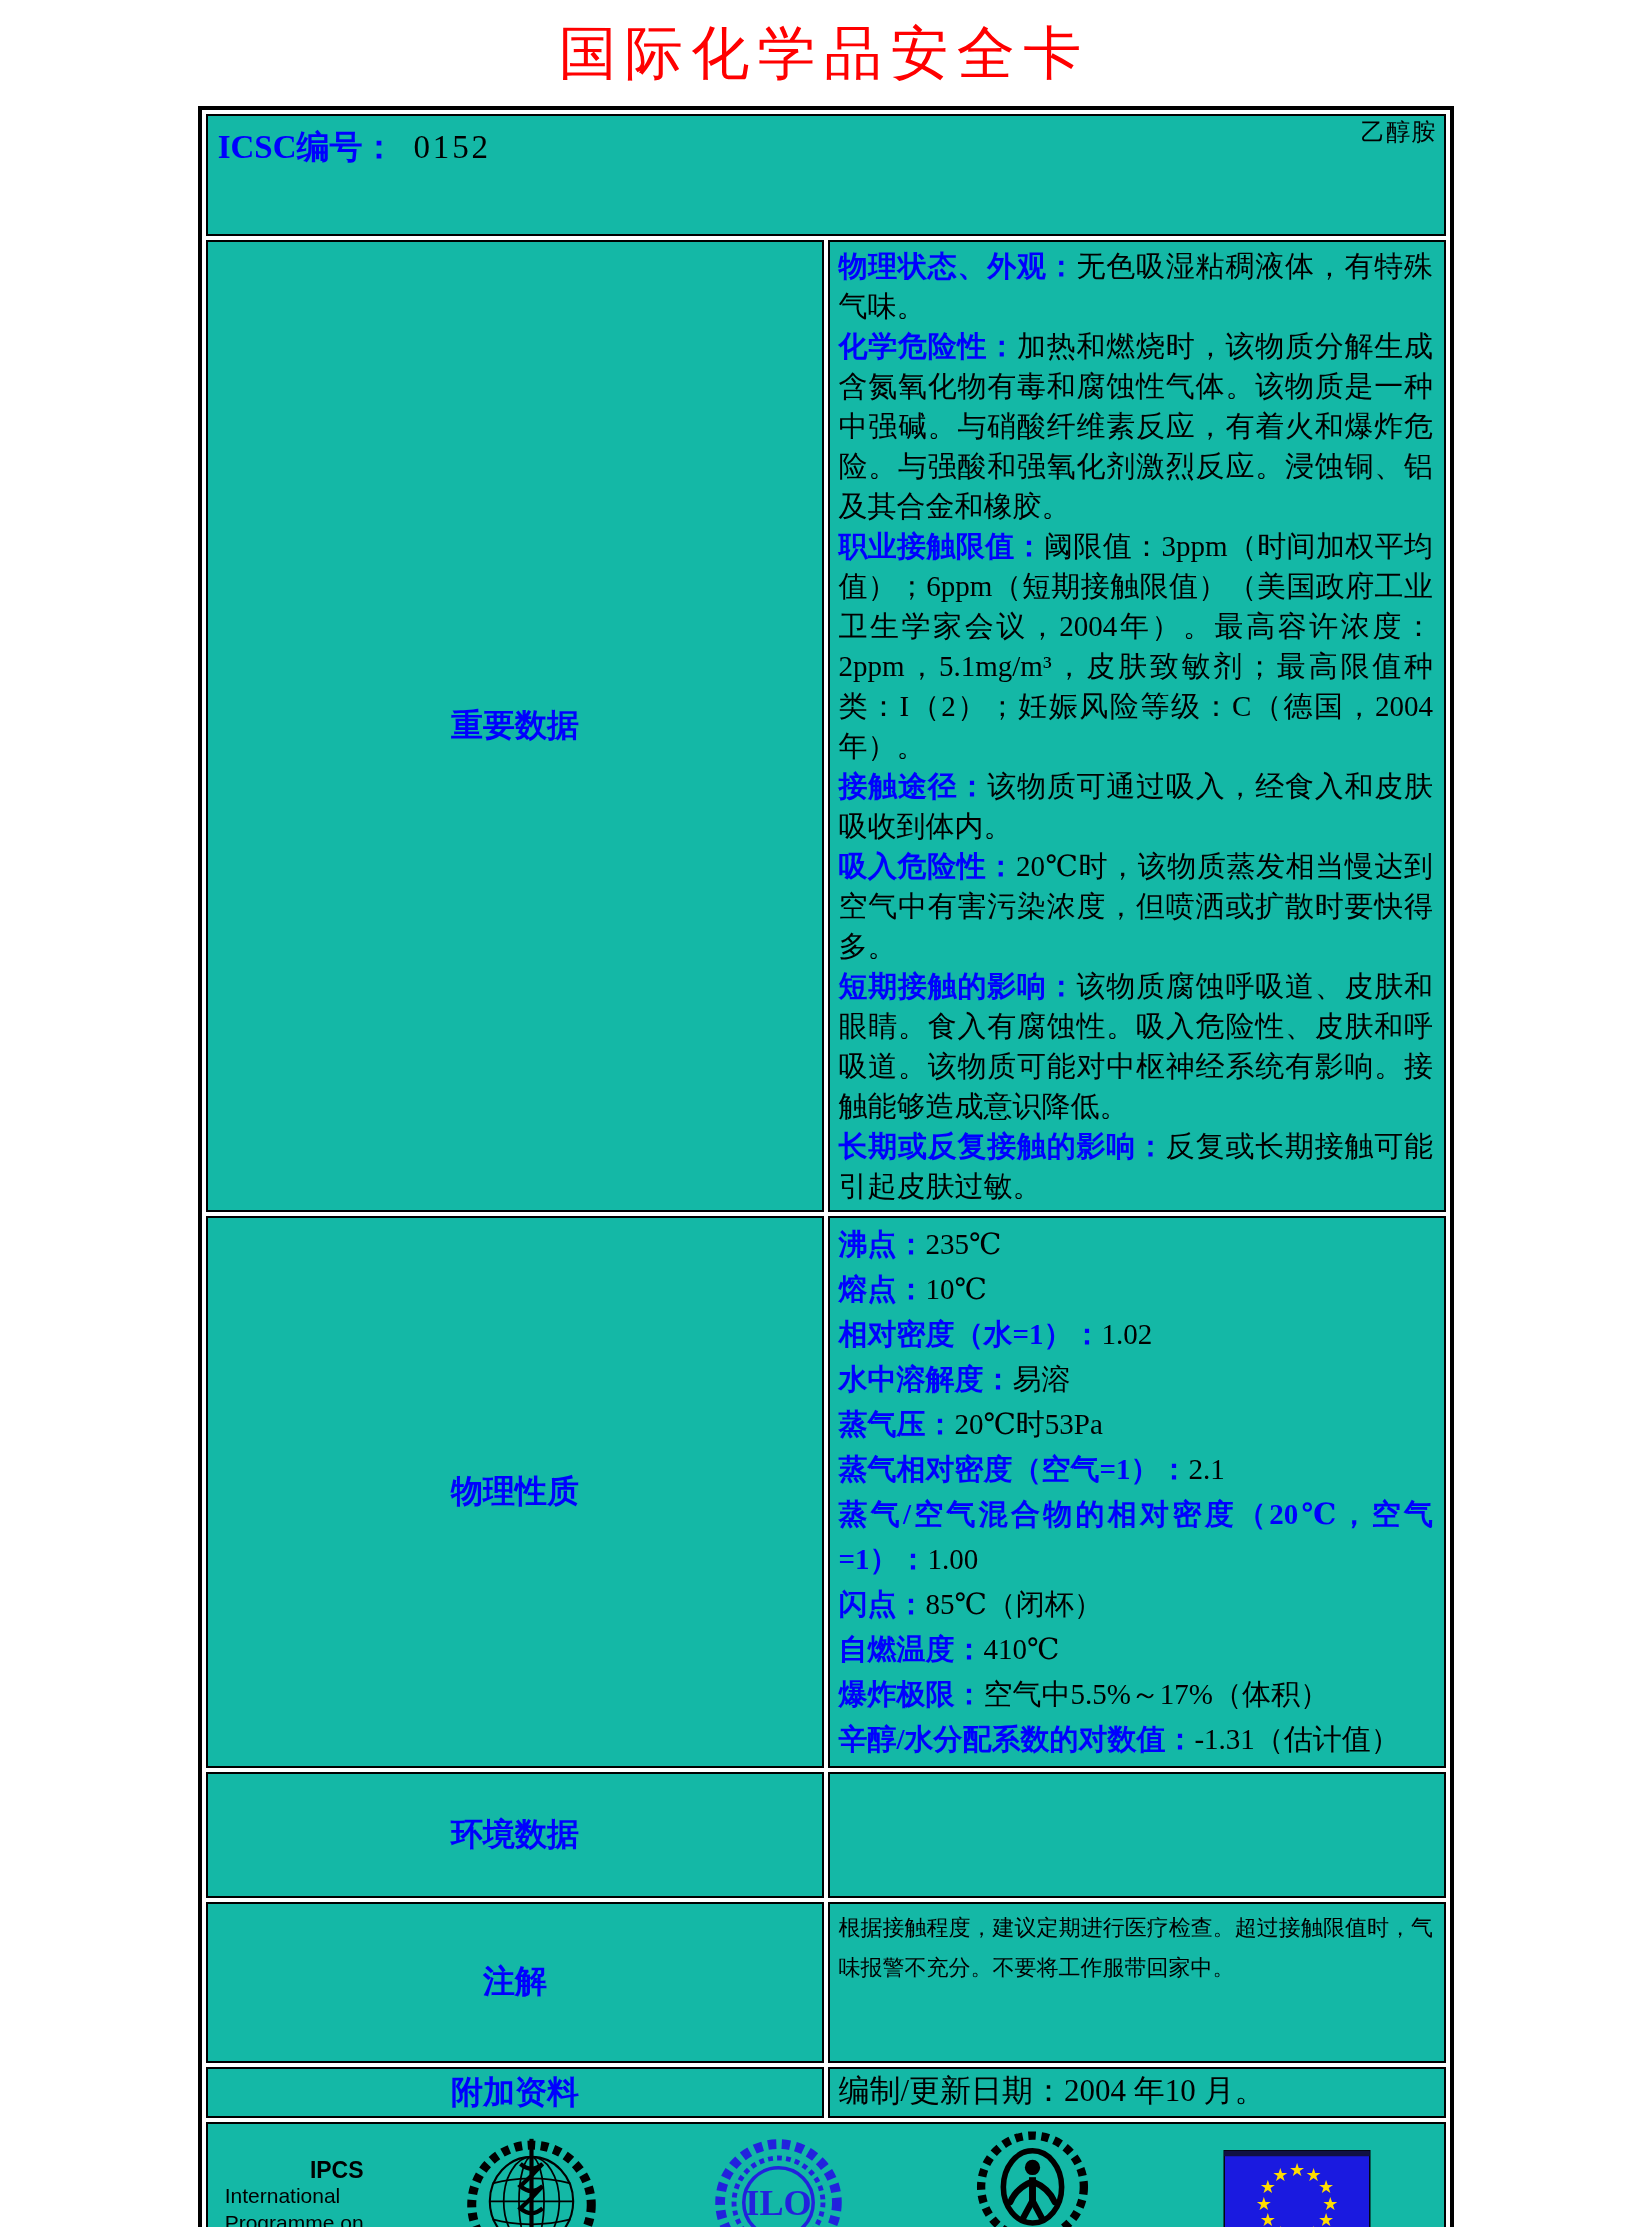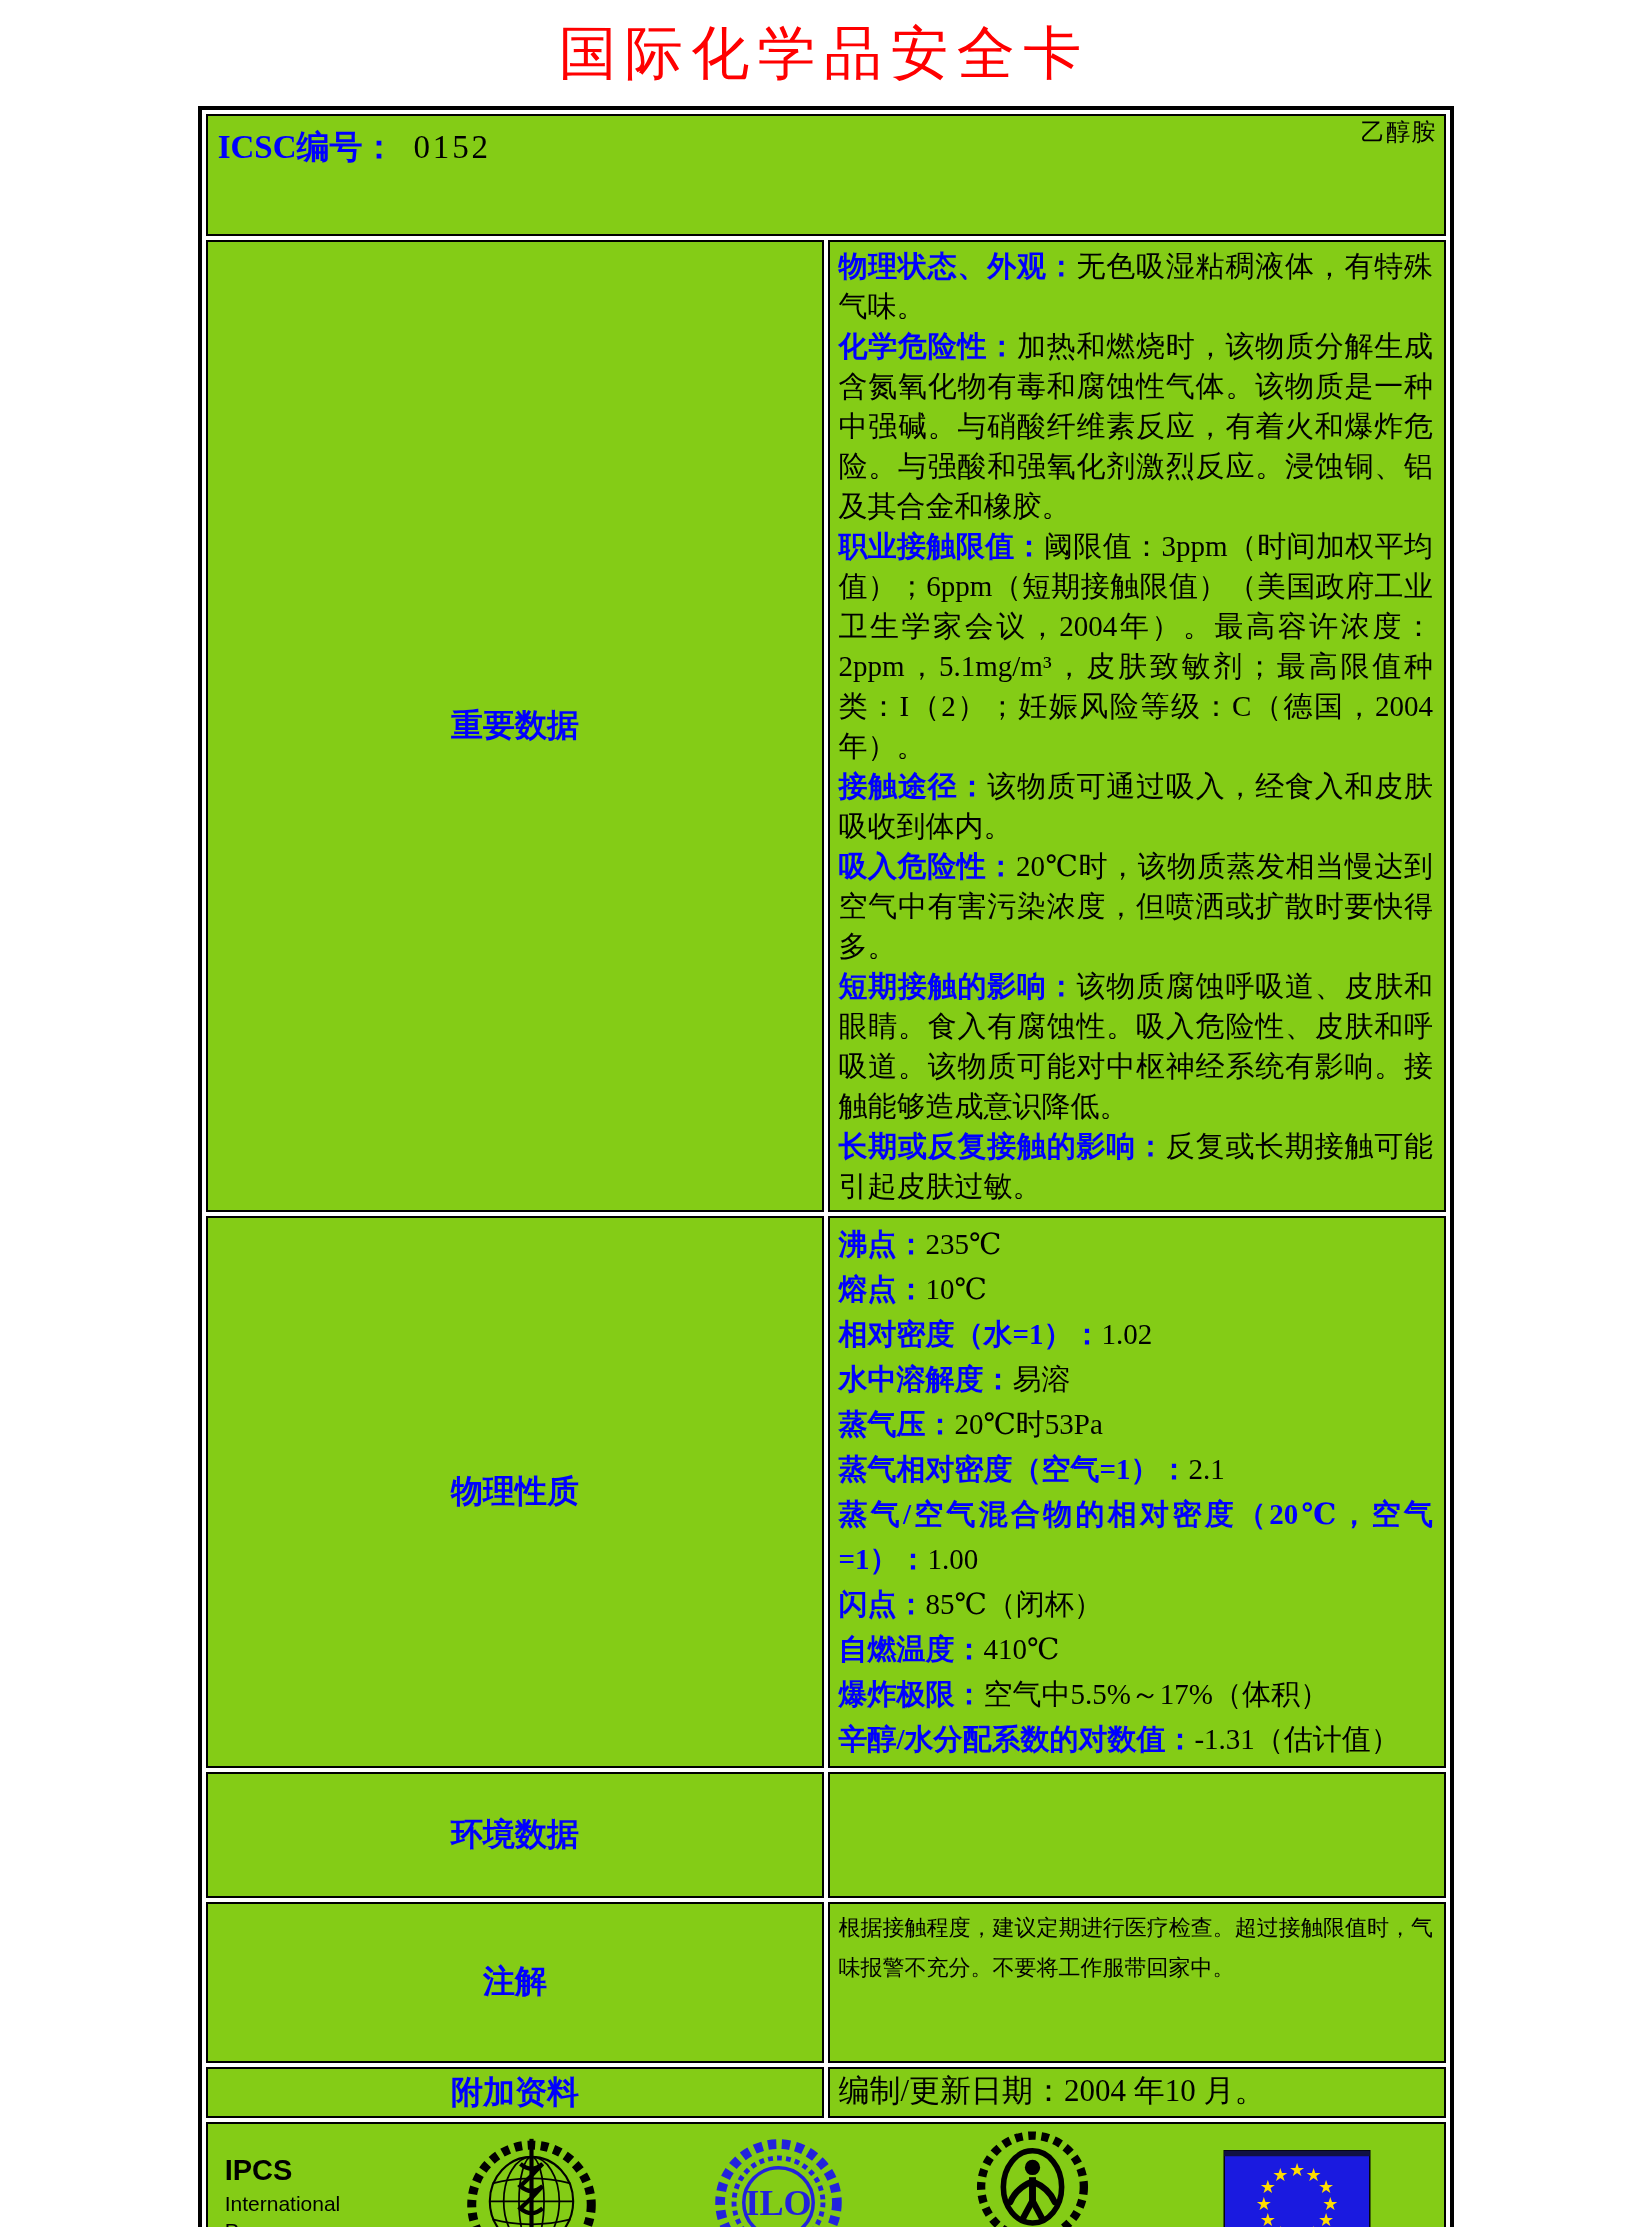--- a/index.html
+++ b/index.html
@@ -17,21 +17,21 @@
   }
   table.card{
     margin-left:198px;
     width:1256px;
     border:4.9px solid #000;
     border-collapse:separate;
     border-spacing:4.2px;
     background:#fff;
     table-layout:fixed;
   }
-  td{border:2.8px solid #000;vertical-align:top;background:#84cc16;}
+  td{border:2.8px solid #000;vertical-align:top;background:#14b8a6;}
   td.lbl-cell{
     width:138px;
     vertical-align:middle;text-align:center;
     color:#0000ff;font-weight:bold;font-size:32px;
     padding:0 2.8px;
   }
   td.content-cell{padding:4.2px 11px 4.2px 8.4px;}
   
   td.hdr-cell{height:104px;padding:9.7px 8.4px 4.2px 9.7px;position:relative;font-size:33px;}
   .hdr-left .k{color:#0000ff;font-weight:bold;}
@@ -47,21 +47,21 @@
   .k{color:#0000ff;font-weight:bold;}
   .v{color:#000;}
   
   td.footer-cell{height:181px;padding:5.6px 7px;position:relative;}
   .footer-top{position:relative;height:143px;}
   .ipcs{
     position:absolute;left:9.7px;top:26.5px;
     font-family:"Liberation Sans","DejaVu Sans",sans-serif;
     font-size:21px;line-height:26.5px;color:#000;
   }
-  .ipcs-title{font-size:29px;font-weight:bold;margin-bottom:8px;}
+  .ipcs-title{font-size:23px;font-weight:bold;margin-bottom:0;text-align:right;}
   .logo{position:absolute;top:2.8px;}
   .logo.who{left:247px;}
   .logo.ilo{left:494px;}
   .logo.unep{left:748px;top:0;text-align:center;}
   .logo.eu{left:1008px;top:19.5px;}
   svg{display:block;}
 </style>
 </head>
 <body>
 

